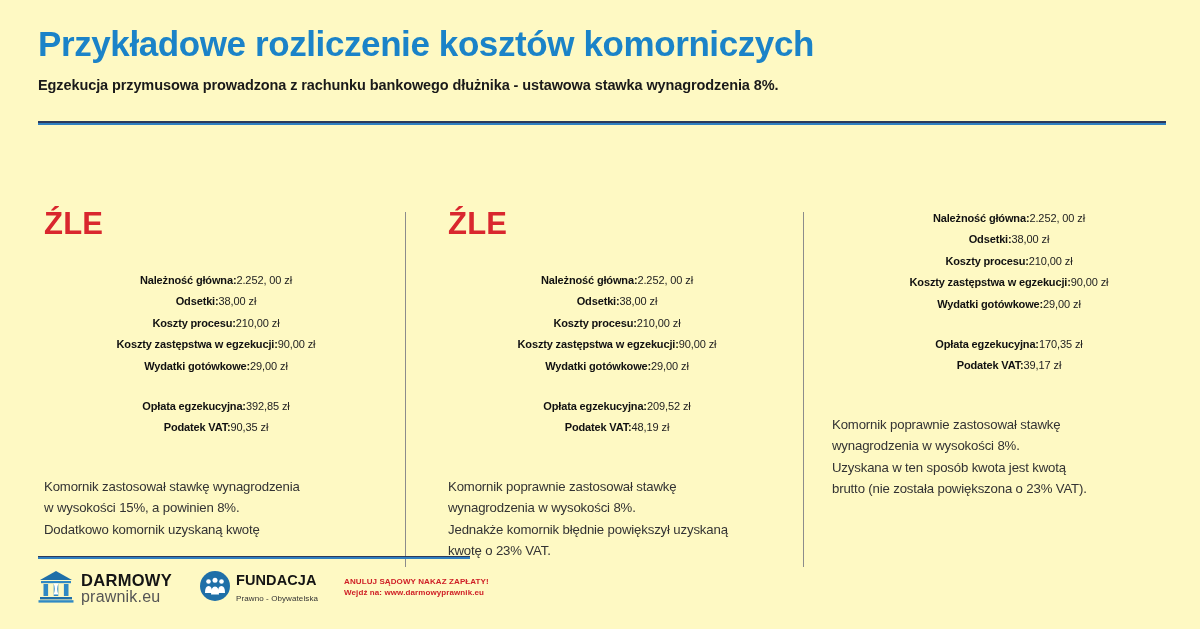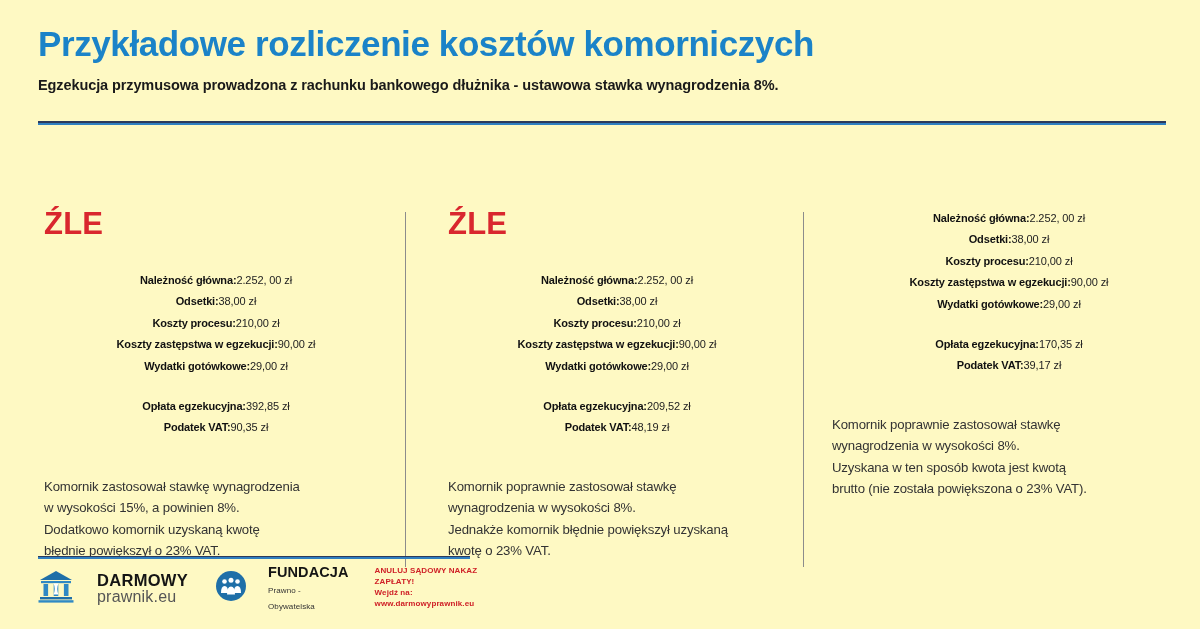--- a/index.html
+++ b/index.html
@@ -149,21 +149,20 @@
     top: 564px;
     width: 470px;
     height: 48px;
     display: flex;
     align-items: center;
   }
 
   .logo-block {
     display: flex;
     align-items: center;
-    gap: 16px;
   }
 
   .logo-courthouse { margin-right: 7px; }
 
   .logo-dp-text { line-height: 1; }
   .logo-dp-top {
     font-size: 16.5px;
     font-weight: bold;
     color: #141414;
     letter-spacing: 0.3px;
@@ -254,21 +253,20 @@
         </div>
         <div class="row">
           <span class="label">Podatek VAT:</span>
           <span class="value">90,35 zł</span>
         </div>
       </div>
       <div class="note">
         <div>Komornik zastosował stawkę wynagrodzenia</div>
         <div>w wysokości 15%, a powinien 8%.</div>
         <div>Dodatkowo komornik uzyskaną kwotę</div>
-        <div>błędnie powiększył o 23% VAT.</div>
       </div>
       <div class="col-divider"></div>
     </div>
 
     <div class="col col-2">
       <div class="verdict bad">ŹLE</div>
       <div class="rows">
         <div class="row">
           <span class="label">Należność główna:</span>
           <span class="value">2.252, 00 zł</span>

